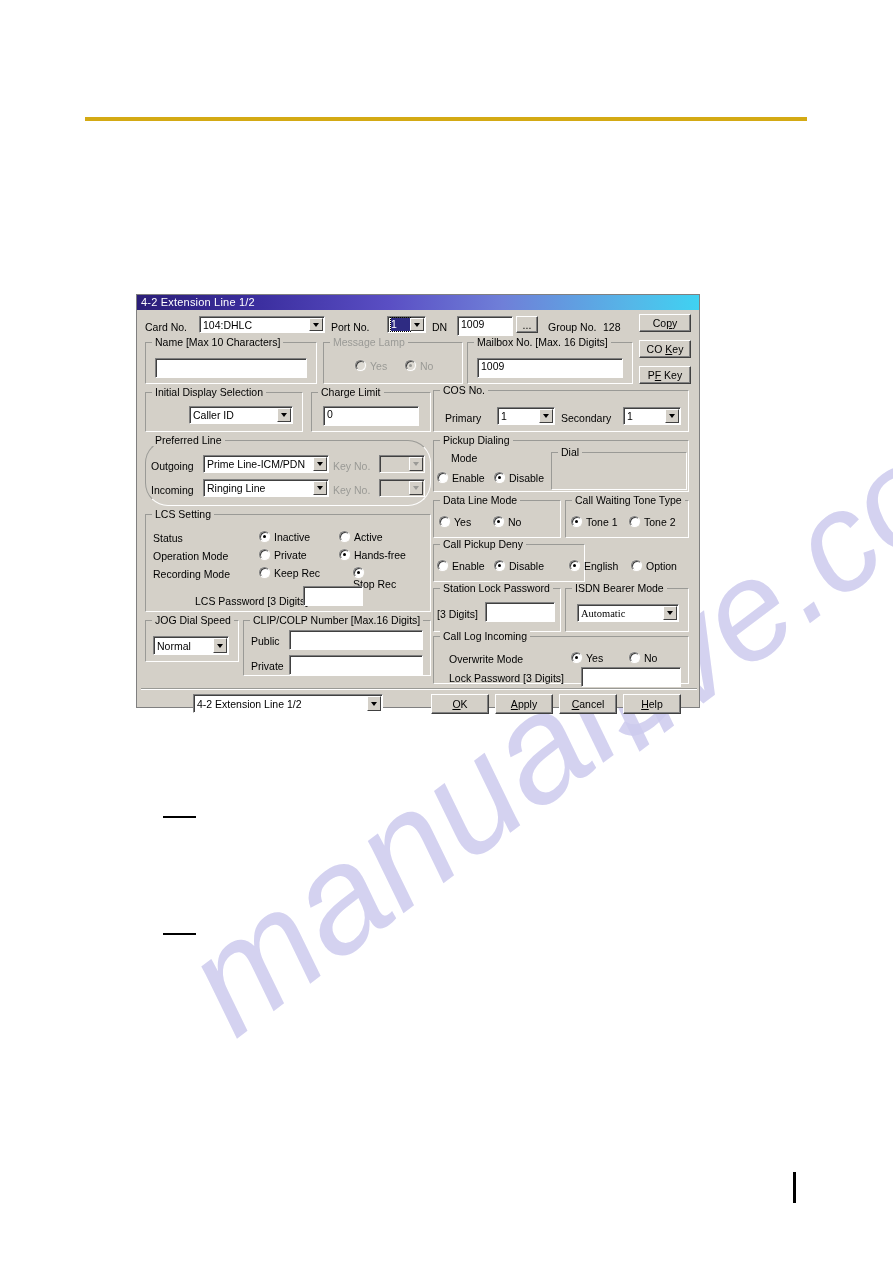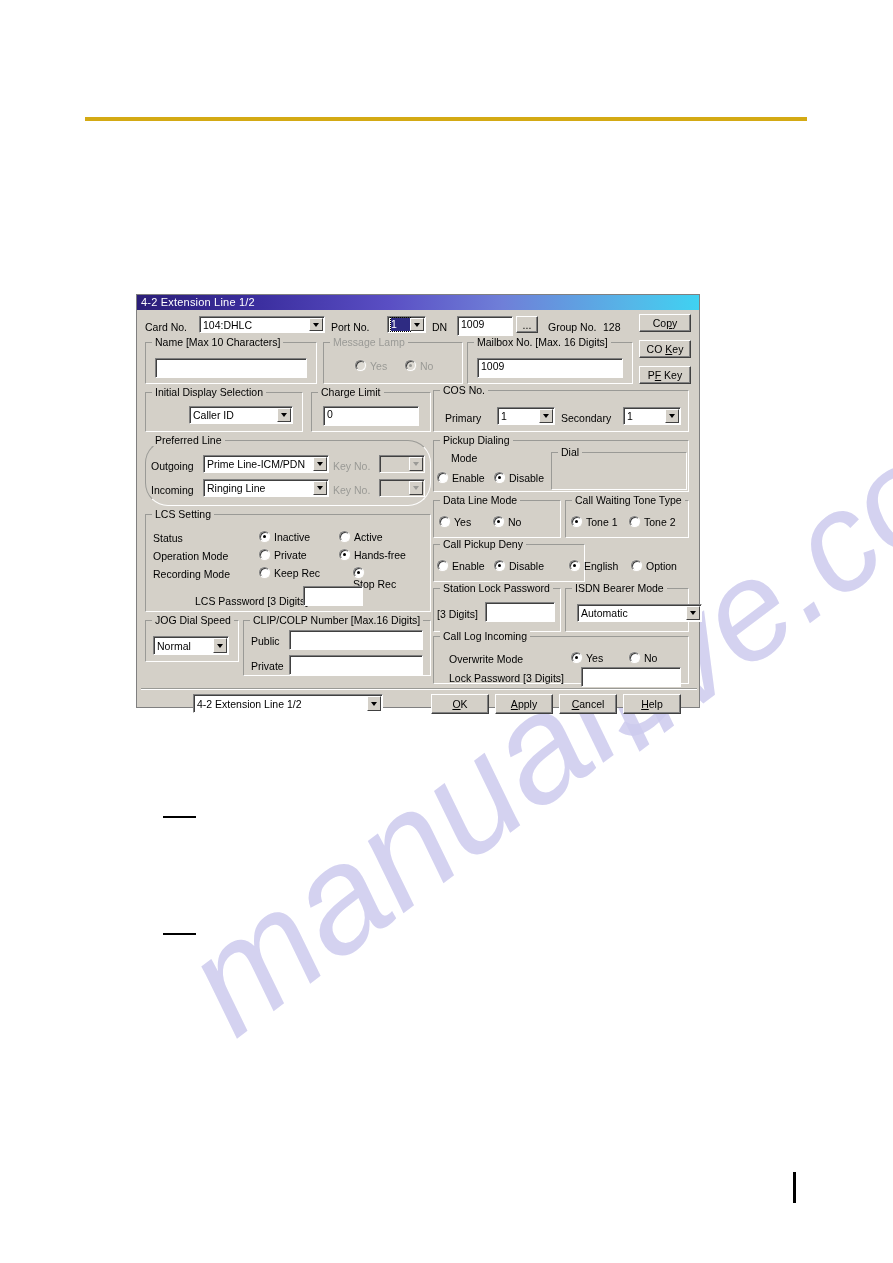--- a/index.html
+++ b/index.html
@@ -483,21 +483,21 @@
 
     <div class="group" style="left:296px; top:278px; width:128px; height:44px;">
       <span class="legend">Station Lock Password</span>
     </div>
     <div class="lbl" style="left:300px; top:298px;">[3 Digits]</div>
     <div class="textbox" style="left:348px; top:292px; width:70px; height:19px;"></div>
 
     <div class="group" style="left:428px; top:278px; width:124px; height:44px;">
       <span class="legend">ISDN Bearer Mode</span>
     </div>
-    <div class="combo" style="left:440px; top:294px; width:125px; height:18px;">
+    <div class="combo" style="left:440px; top:294px; width:102px; height:18px;font-family:Liberation Serif, serif;">
       <span class="cval">Automatic</span>
       <span class="arrow"></span>
     </div>
 
     <div class="group" style="left:8px; top:310px; width:94px; height:42px;">
       <span class="legend">JOG Dial Speed</span>
     </div>
     <div class="combo" style="left:16px; top:326px; width:76px; height:19px;">
       <span class="cval">Normal</span>
       <span class="arrow"></span>

